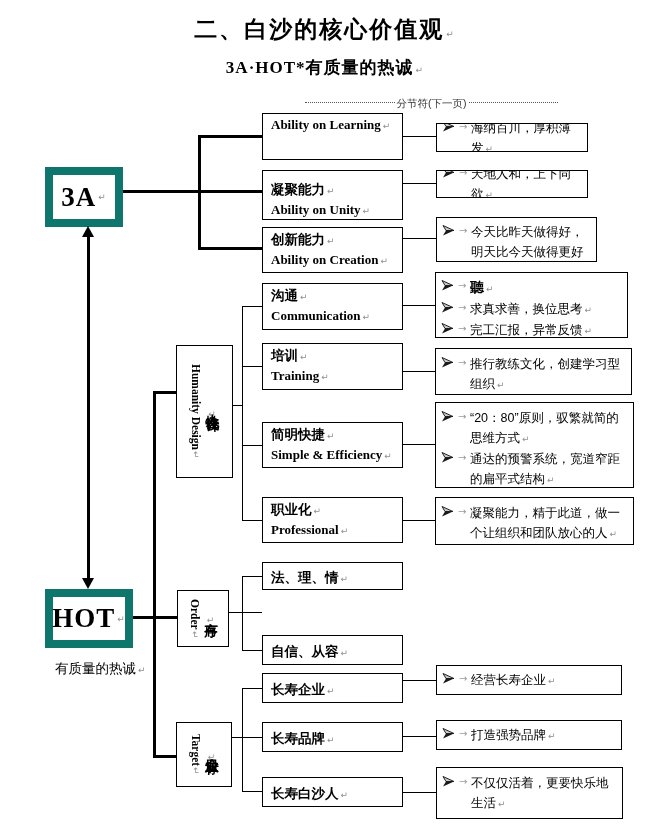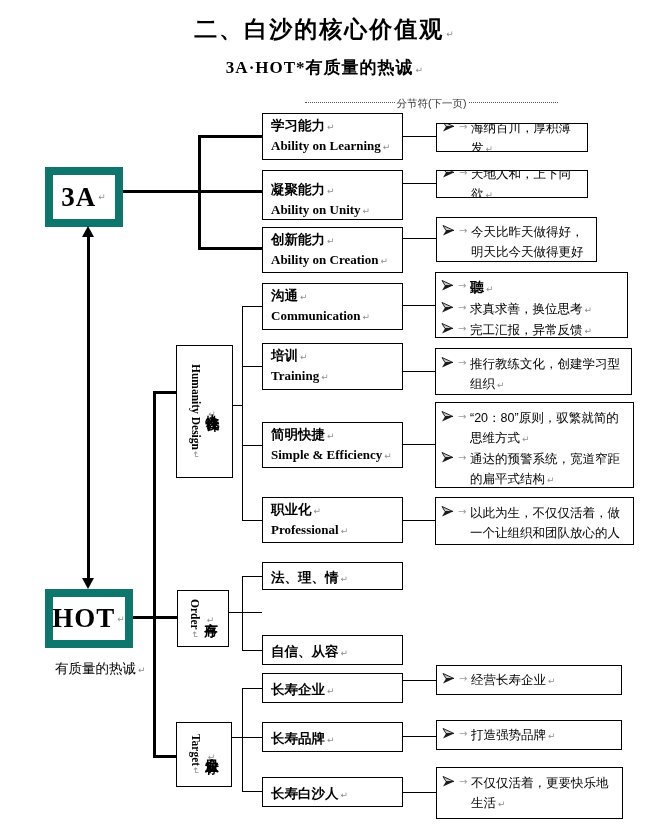--- a/index.html
+++ b/index.html
@@ -127,21 +127,20 @@
   <div class="vnode" style="left:177px; top:590px; width:52px; height:57px;">
     <span class="vcn"><span>有序</span><span class="pmark">↵</span></span>
     <span class="ven"><span>Order</span><span class="pmark">↵</span></span>
   </div>
   <div class="vnode" style="left:176px; top:722px; width:56px; height:65px;">
     <span class="vcn"><span>企业目标</span><span class="pmark">↵</span></span>
     <span class="ven"><span>Target</span><span class="pmark">↵</span></span>
   </div>
 
   <div class="node" style="left:262px; top:113px; height:47px;">
-    <div class="cn"><span>学习能力</span><span class="pmark">↵</span></div>
     <div class="en"><span>Ability on Learning</span><span class="pmark">↵</span></div>
   </div>
   <div class="node" style="left:262px; top:170px; height:50px; padding-top:9px;">
     <div class="cn"><span>凝聚能力</span><span class="pmark">↵</span></div>
     <div class="en"><span>Ability on Unity</span><span class="pmark">↵</span></div>
   </div>
   <div class="node" style="left:262px; top:227px; height:46px;">
     <div class="cn"><span>创新能力</span><span class="pmark">↵</span></div>
     <div class="en"><span>Ability on Creation</span><span class="pmark">↵</span></div>
   </div>
@@ -267,21 +266,21 @@
     </div>
   </div>
 
   <div class="callout" style="left:435px; top:497px; width:199px; height:48px; padding-top:5px;">
     <div class="bullet">
       <span class="bicon"><svg width="13" height="11" viewBox="0 0 13 11">
             <polygon points="1,0.5 12,5.5 4,5.5" fill="#c9c9c9" stroke="#222" stroke-width="1"></polygon>
             <polygon points="4,5.5 12,5.5 1,10.5" fill="#1a1a1a"></polygon>
           </svg></span>
       <span class="tmark">→</span>
-      <div class="btxt"><span>以此为生，不仅仅活着，做一个让组织和团队放心的人</span><span class="pmark">↵</span></div>
+      <div class="btxt"><span>凝聚能力，精于此道，做一个让组织和团队放心的人</span><span class="pmark">↵</span></div>
     </div>
   </div>
 
   <div class="callout center" style="left:436px; top:665px; width:186px; height:30px;">
     <div class="bullet">
       <span class="bicon"><svg width="13" height="11" viewBox="0 0 13 11">
             <polygon points="1,0.5 12,5.5 4,5.5" fill="#c9c9c9" stroke="#222" stroke-width="1"></polygon>
             <polygon points="4,5.5 12,5.5 1,10.5" fill="#1a1a1a"></polygon>
           </svg></span>
       <span class="tmark">→</span>

